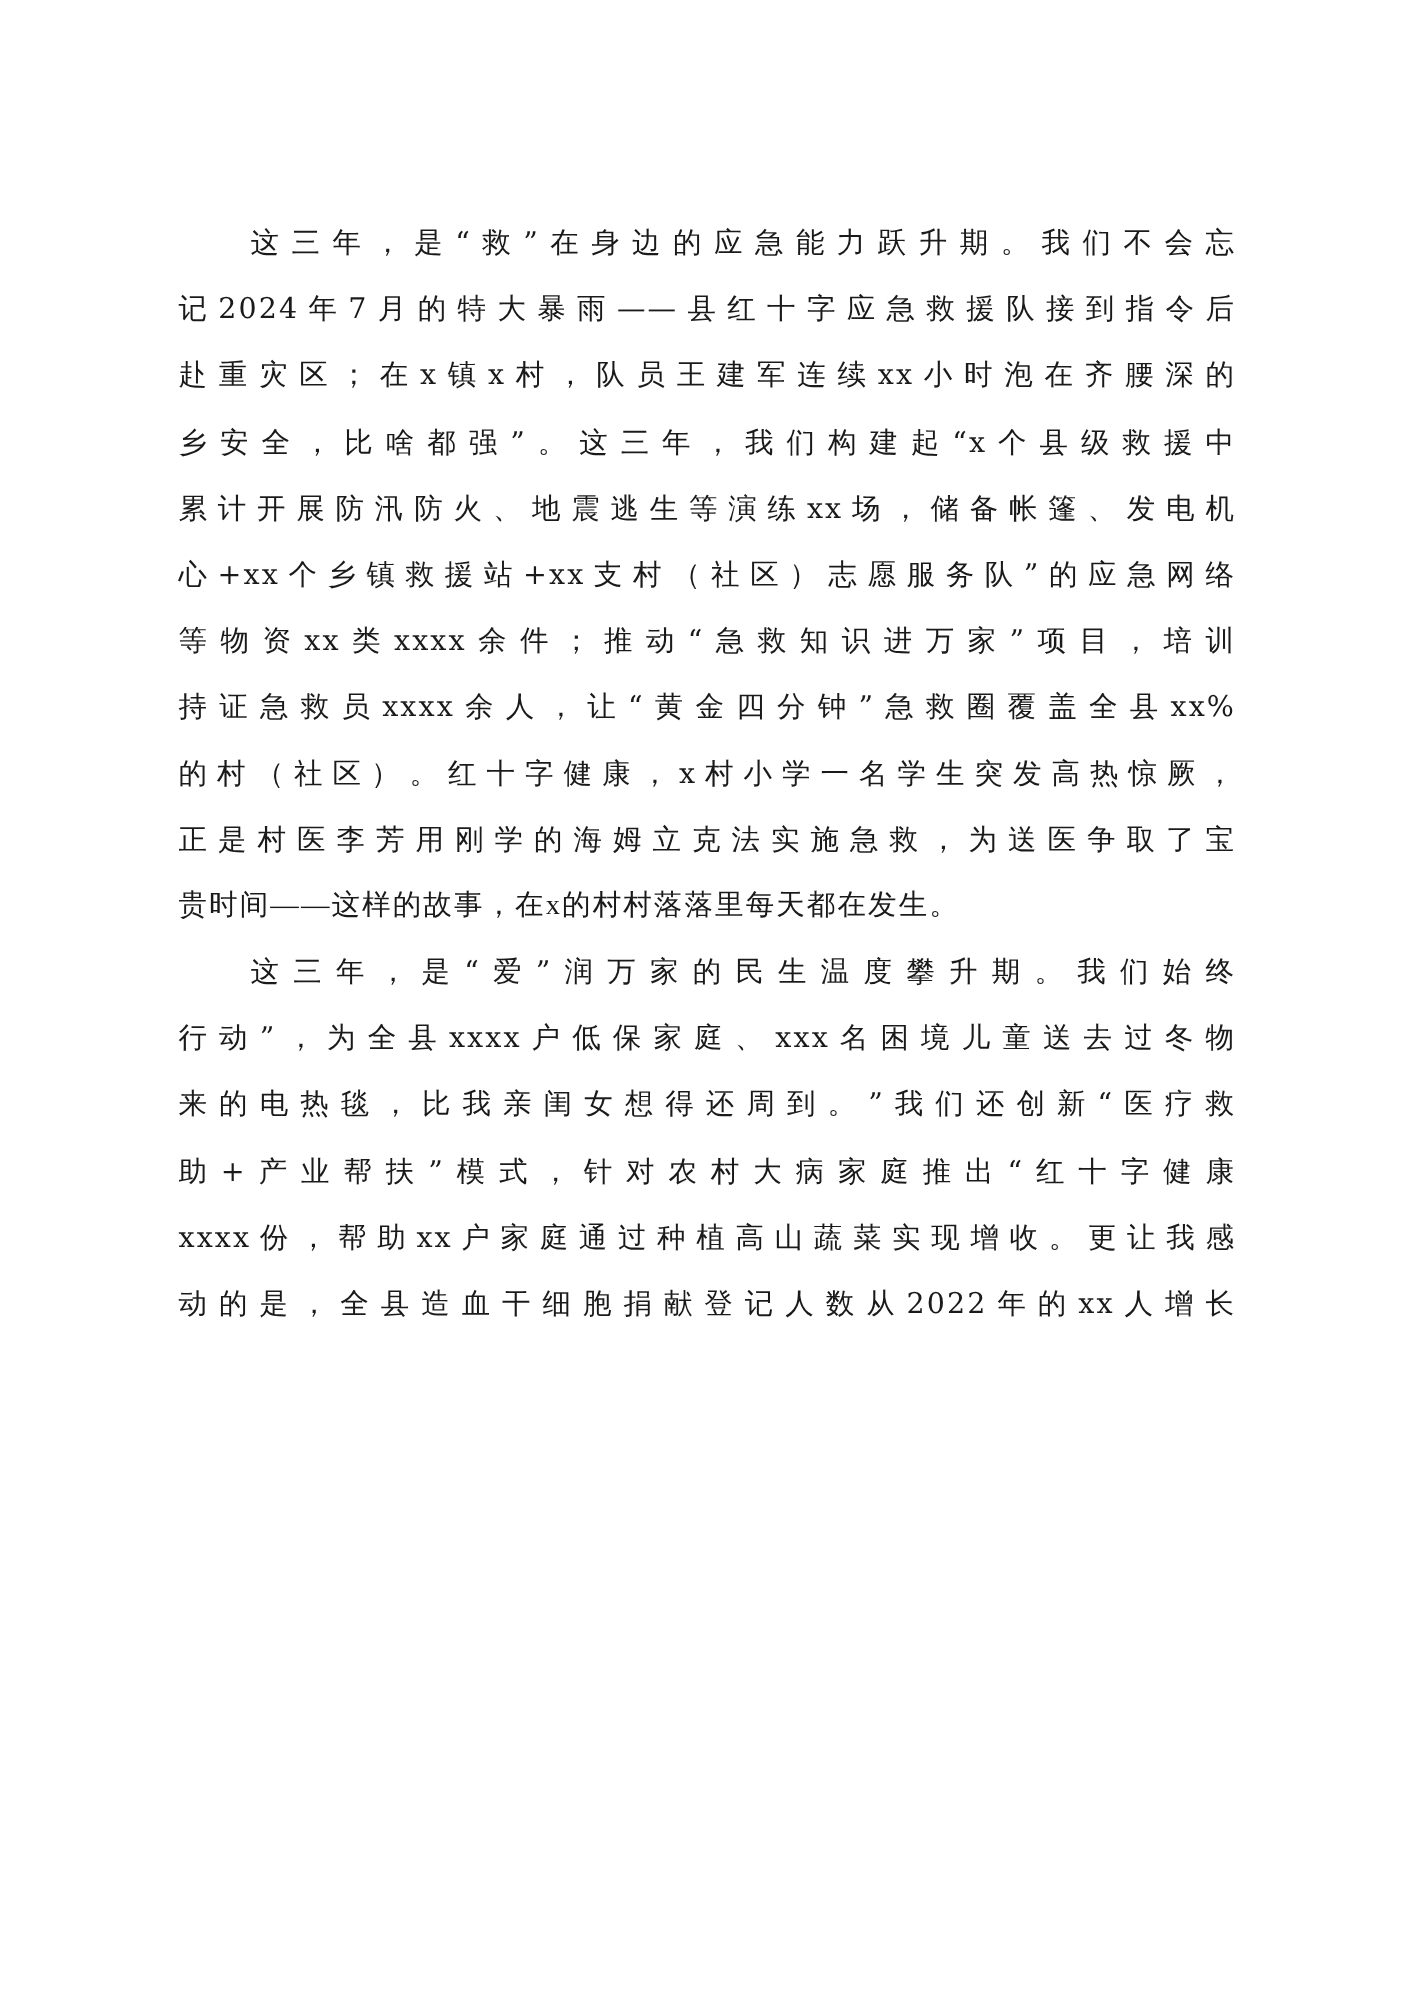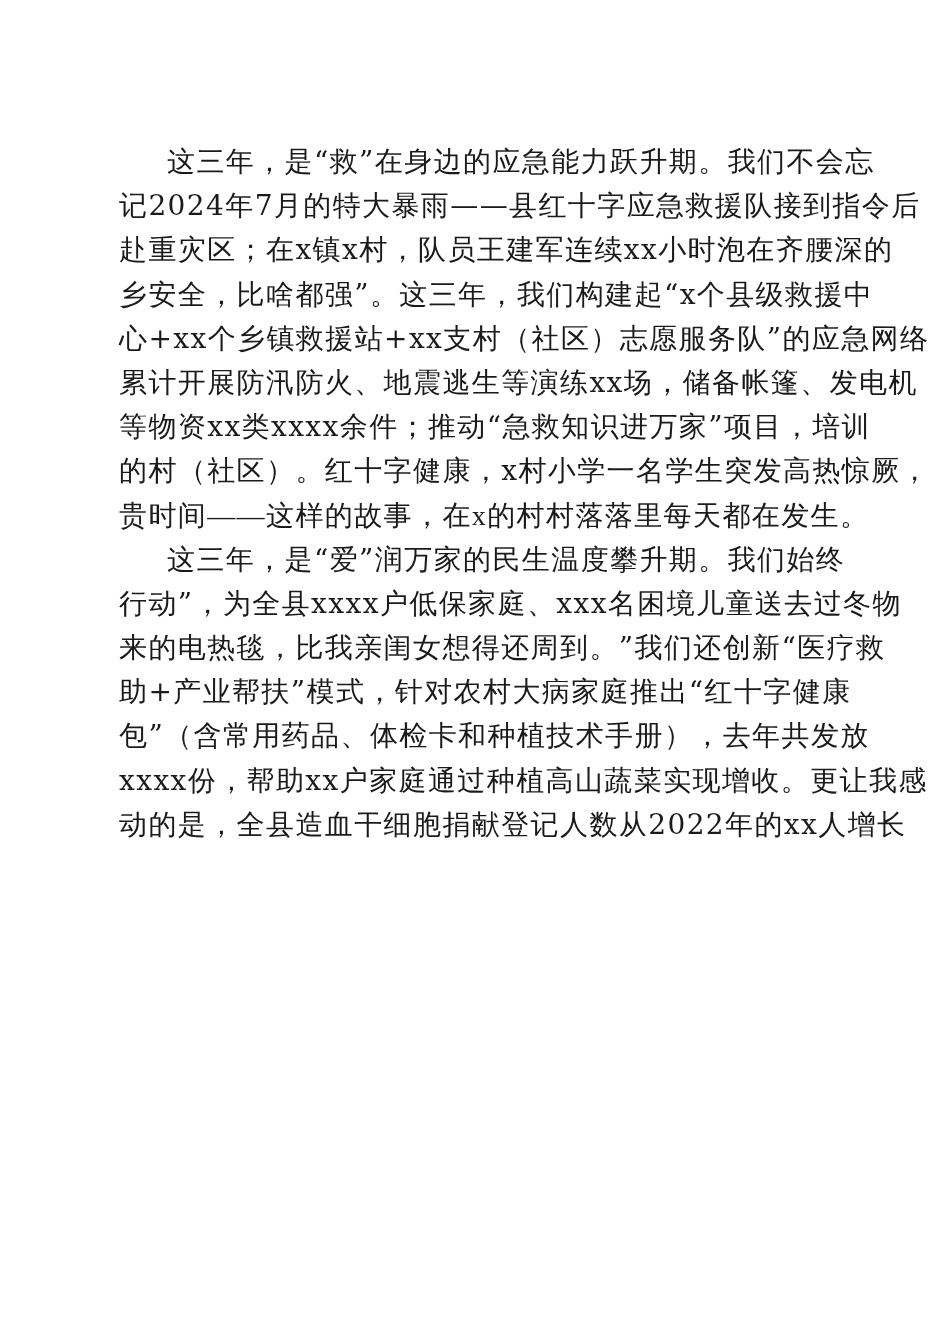--- a/index.html
+++ b/index.html
@@ -15,21 +15,21 @@
     }
     .page {
       position: absolute;
       left: 119px;
       top: 140px;
       width: 705px;
     }
     .para {
       margin: 0;
       font-family: "DejaVu Serif", "Liberation Serif", serif;
-      font-size: 28px;
+      font-size: 19px;
       line-height: 44.2px;
       color: #1a1a1a;
       text-align: justify;
       text-align-last: left;
       letter-spacing: 1.4px;
     }
     .line {
       display: block;
       white-space: nowrap;
       text-align: justify;
@@ -46,28 +46,29 @@
   </style>
 </head>
 <body>
 
 <div class="page">
   <p class="para">
     <span class="line indent">这三年，是“救”在身边的应急能力跃升期。我们不会忘</span>
     <span class="line">记2024年7月的特大暴雨——县红十字应急救援队接到指令后</span>
     <span class="line">赴重灾区；在x镇x村，队员王建军连续xx小时泡在齐腰深的</span>
     <span class="line">乡安全，比啥都强”。这三年，我们构建起“x个县级救援中</span>
+    <span class="line">累计开展防汛防火、地震逃生等演练xx场，储备帐篷、发电机</span>
     <span class="line">心+xx个乡镇救援站+xx支村（社区）志愿服务队”的应急网络</span>
-    <span class="line">累计开展防汛防火、地震逃生等演练xx场，储备帐篷、发电机</span>
     <span class="line">等物资xx类xxxx余件；推动“急救知识进万家”项目，培训</span>
+    <span class="line">持证急救员xxxx余人，让“黄金四分钟”急救圈覆盖全县xx%</span>
     <span class="line">的村（社区）。红十字健康，x村小学一名学生突发高热惊厥，</span>
+    <span class="line">正是村医李芳用刚学的海姆立克法实施急救，为送医争取了宝</span>
     <span class="line last">贵时间——这样的故事，在x的村村落落里每天都在发生。</span>
   </p>
   <p class="para">
     <span class="line indent">这三年，是“爱”润万家的民生温度攀升期。我们始终</span>
     <span class="line">行动”，为全县xxxx户低保家庭、xxx名困境儿童送去过冬物</span>
     <span class="line">来的电热毯，比我亲闺女想得还周到。”我们还创新“医疗救</span>
     <span class="line">助+产业帮扶”模式，针对农村大病家庭推出“红十字健康</span>
-    <span class="line">包”（含常用药品、体检卡和种植技术手册），去年共发放</span>
     <span class="line">xxxx份，帮助xx户家庭通过种植高山蔬菜实现增收。更让我感</span>
     <span class="line">动的是，全县造血干细胞捐献登记人数从2022年的xx人增长</span>
   </p>
 </div>
 
 </body></html>

